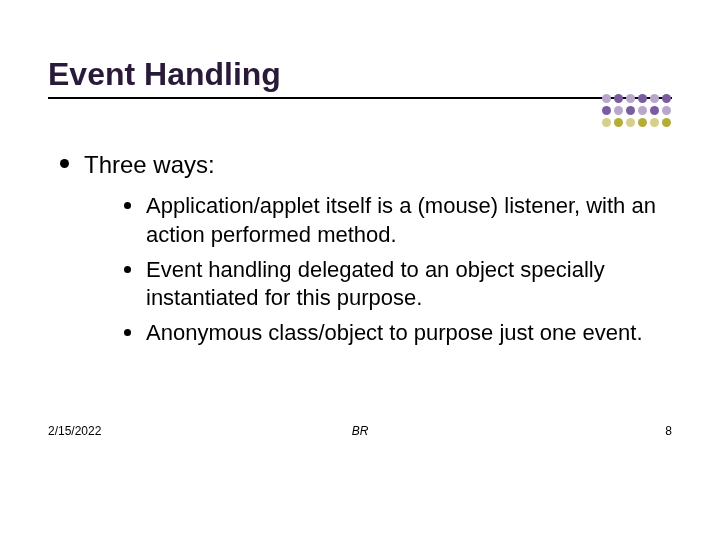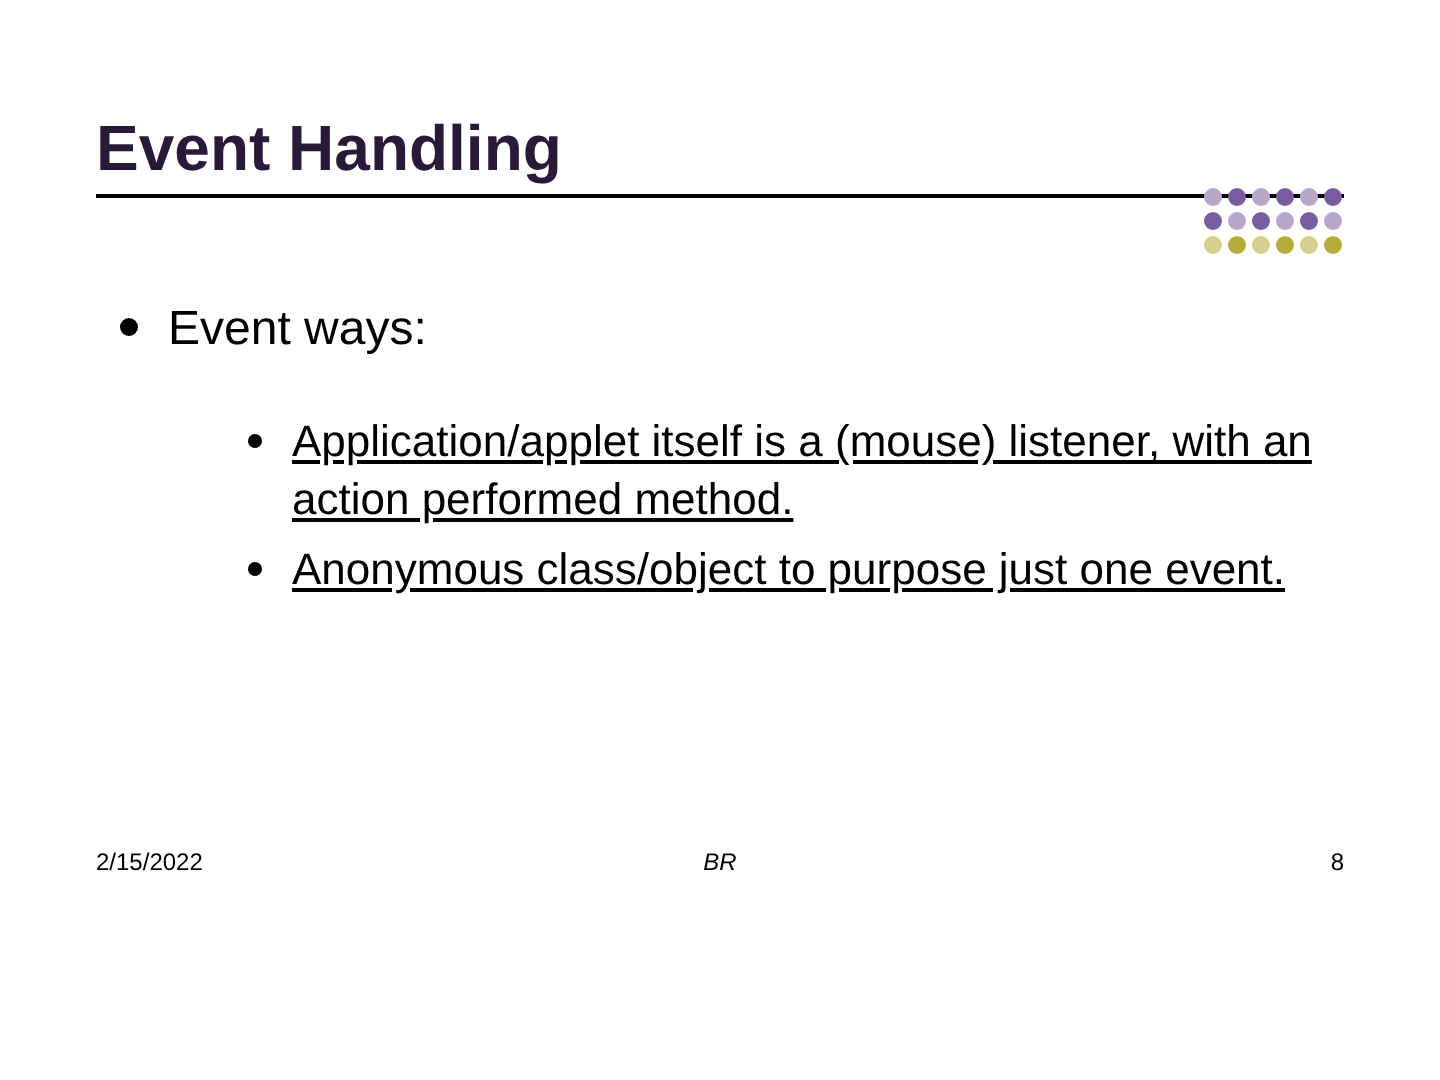--- a/index.html
+++ b/index.html
@@ -61,22 +61,21 @@
     content: "";
     position: absolute;
     left: 4px; top: 10px;
     width: 9px; height: 9px;
     background: #000;
     border-radius: 50%;
   }
   ul.l2 {
     list-style: none;
     padding-left: 36px;
-    margin-top: 26px;
-    text-decoration: underline;
+    margin-top: 11px;
   }
   ul.l2 > li {
     position: relative;
     padding-left: 26px;
     font-size: 22px;
     line-height: 1.3;
     margin-bottom: 6px;
   }
   ul.l2 > li::before {
     content: "";
@@ -126,23 +125,24 @@
       <span class="dot-o"></span>
       <span class="dot-lo"></span>
       <span class="dot-o"></span>
       <span class="dot-lo"></span>
       <span class="dot-o"></span>
   </div>
 
   <div class="content">
     <ul class="l1">
       <li>
-        <span>Event ways:</span>
+        <span>Three ways:</span>
         <ul class="l2">
           <li><span>Application/applet itself is a (mouse) listener, with an action performed method.</span></li>
+          <li><span>Event handling delegated to an object specially instantiated for this purpose.</span></li>
           <li><span>Anonymous class/object to purpose just one event.</span></li>
         </ul>
       </li>
     </ul>
   </div>
 
   <div class="footer">
     <span>2/15/2022</span>
     <span class="footer-center">BR</span>
     <span>8</span>

